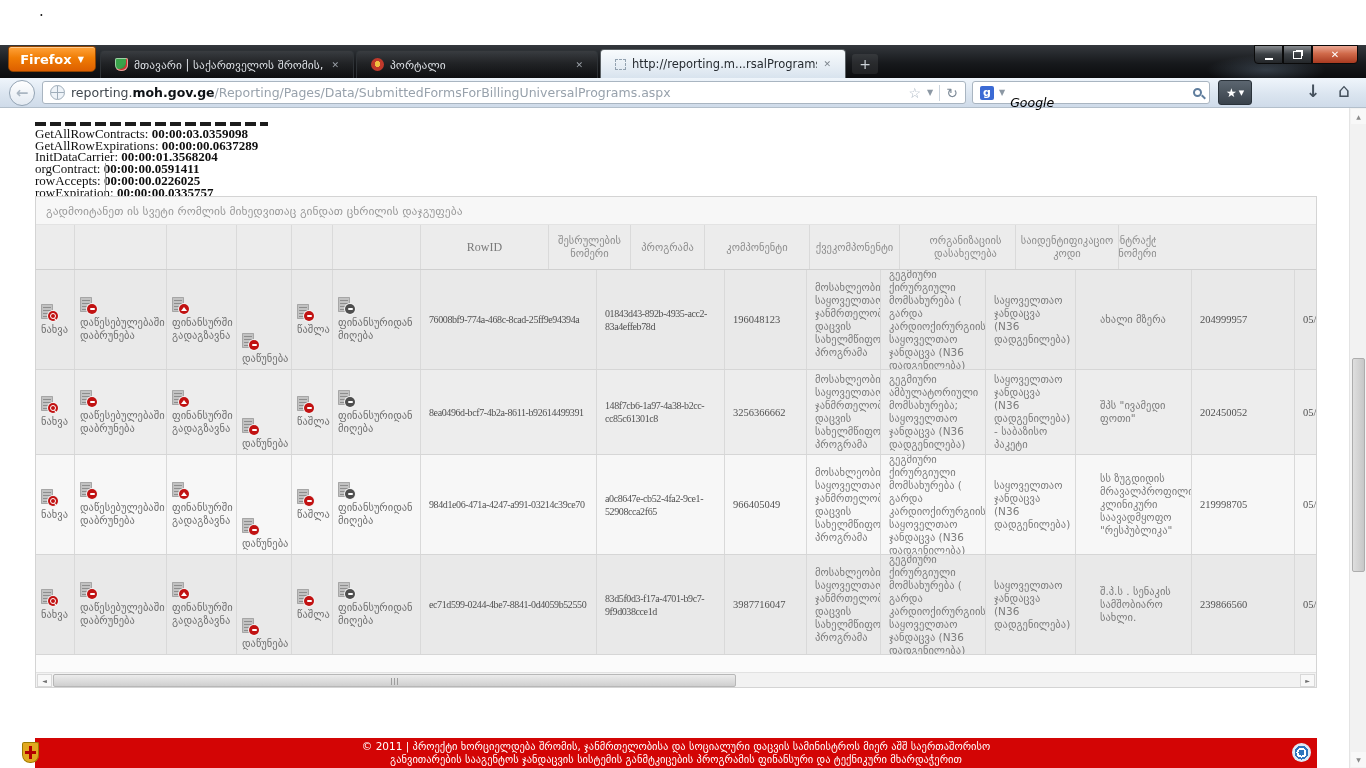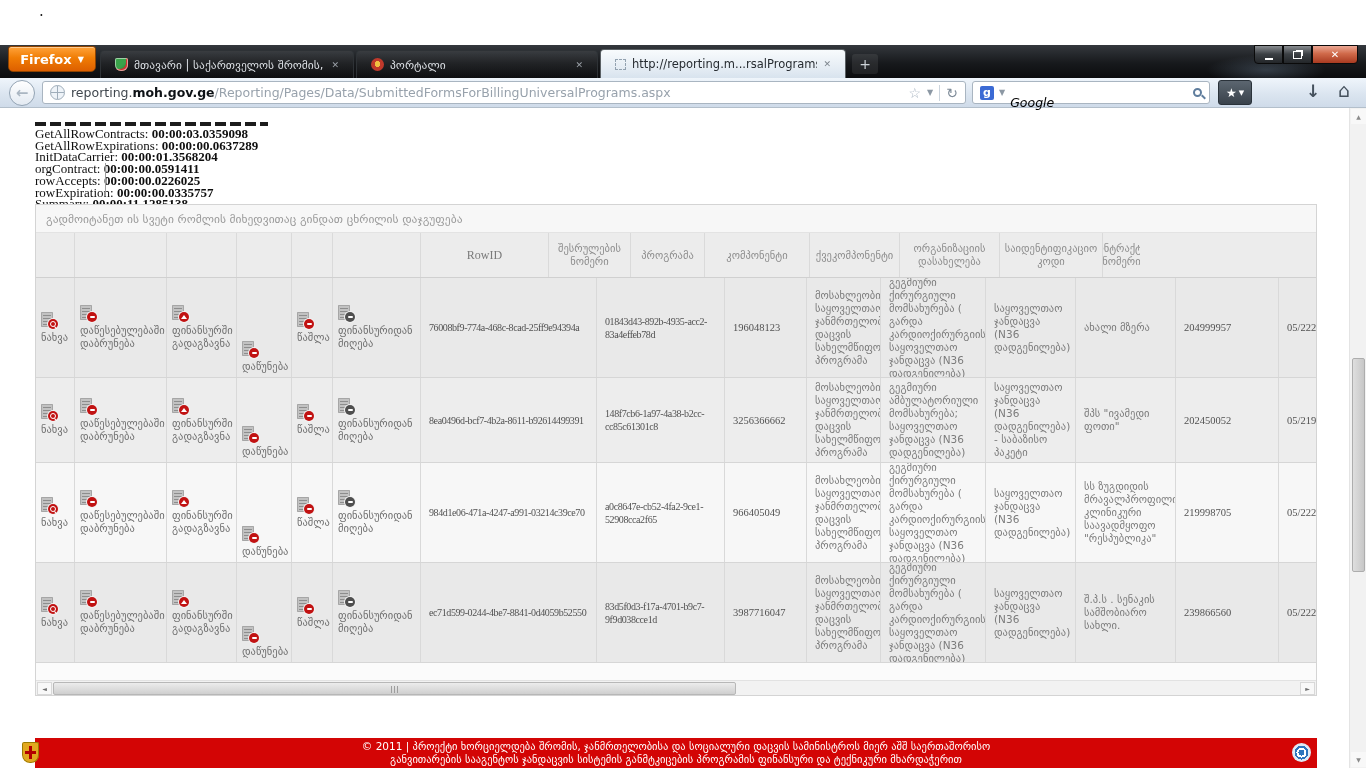--- a/index.html
+++ b/index.html
@@ -80,21 +80,21 @@
   .bmbtn .caret{font-size:7px;}
   .dlbtn{position:absolute;left:1306px;top:3px;font-size:17px;color:#44505c;font-weight:bold;}
   .homebtn{position:absolute;left:1338px;top:1px;font-size:19px;color:#44505c;}
   
   .debug{position:absolute;left:35px;top:122px;font-family:"Liberation Serif","DejaVu Serif",serif;
        font-size:13px;line-height:11.7px;color:#0f0f0f;}
   .dclip{width:233px;height:4px;overflow:hidden;margin-bottom:2px;
        background:repeating-linear-gradient(90deg,#1c1c1c 0 11px,transparent 11px 15px);}
   .dline b{font-weight:bold;}
   .artifact{position:absolute;left:105px;top:163px;width:1px;height:33px;background:#9d9d9d;}
-  .panel{position:absolute;left:35px;top:204px;width:1282px;height:492px;border:1px solid #d4d4d4;
+  .panel{position:absolute;left:35px;top:196px;width:1282px;height:492px;border:1px solid #d4d4d4;
        background:#fff;box-sizing:border-box;overflow:hidden;}
   .groupbar{height:28px;background:#f7f7f7;border-bottom:1px solid #e3e3e3;display:flex;
        align-items:center;padding:0 10px;color:#9b9b9b;font-size:11.5px;box-sizing:border-box;}
   .thead{display:flex;height:45px;background:#ececec;border-bottom:1px solid #d0d0d0;box-sizing:border-box;}
   .th{display:flex;align-items:center;justify-content:center;text-align:center;color:#8d8d8d;
        font-size:10.5px;line-height:13px;border-right:1px solid #dadada;box-sizing:border-box;
        padding:2px 3px;overflow:hidden;flex:0 0 auto;}
   .th.latin{font-family:"Liberation Serif",serif;font-size:12px;color:#7a7a7a;}
   .grow{display:flex;border-bottom:1px solid #d6d6d6;box-sizing:border-box;}
   .r0,.r3{height:100px;background:#e9e9e9;}
@@ -105,21 +105,21 @@
        padding:4px 5px;gap:2px;cursor:pointer;}
   .alabel{font-size:10.5px;color:#6f6f6f;line-height:13px;}
   .dcell{display:flex;flex-direction:column;justify-content:center;padding:6px 8px;
        font-size:10.5px;color:#7b7b7b;line-height:13px;}
   .dcell.latin{font-family:"Liberation Serif",serif;color:#515151;font-size:10.5px;}
   .dcell.tight{font-size:10px;letter-spacing:-.4px;white-space:nowrap;justify-content:center;}
   .dcell.tight2{font-size:10px;letter-spacing:-.4px;}
   .dcell.nowrap{white-space:nowrap;padding:6px 2px 6px 8px;}
   .w0{width:39px;}.w1{width:92px;}.w2{width:70px;}.w3{width:55px;justify-content:flex-end;}.w4{width:41px;}.w5{width:88px;}
   .w6{width:176px;}.w7{width:128px;}.w8{width:82px;}.w9{width:74px;}.w10{width:105px;}
-  .w11{width:90px;}.w12{width:100px;}.w13{width:103px;}.w14{width:37px;border-right:none;}
+  .w11{width:90px;}.w12{width:100px;margin-left:16px;}.w13{width:103px;}.w14{width:37px;border-right:none;}
   .gridpad{height:19px;background:#fbfbfb;}
   .hscroll{position:absolute;left:0;bottom:0;width:100%;height:15px;background:#f2f2f2;
        border-top:1px solid #e2e2e2;box-sizing:border-box;}
   .hsarrow{position:absolute;top:1px;width:15px;height:13px;background:#f8f8f8;border:1px solid #d8d8d8;
        box-sizing:border-box;display:flex;align-items:center;justify-content:center;
        font-size:6px;color:#6f6f6f;}
   .hsarrow.left{left:1px;}.hsarrow.right{right:1px;}
   .hsthumb{position:absolute;left:17px;top:1px;width:683px;height:13px;border-radius:2px;
        background:linear-gradient(#ececec,#cfcfcf);border:1px solid #b7b7b7;box-sizing:border-box;}
   .hsgrip{position:absolute;left:50%;top:3px;width:8px;height:7px;transform:translateX(-50%);

